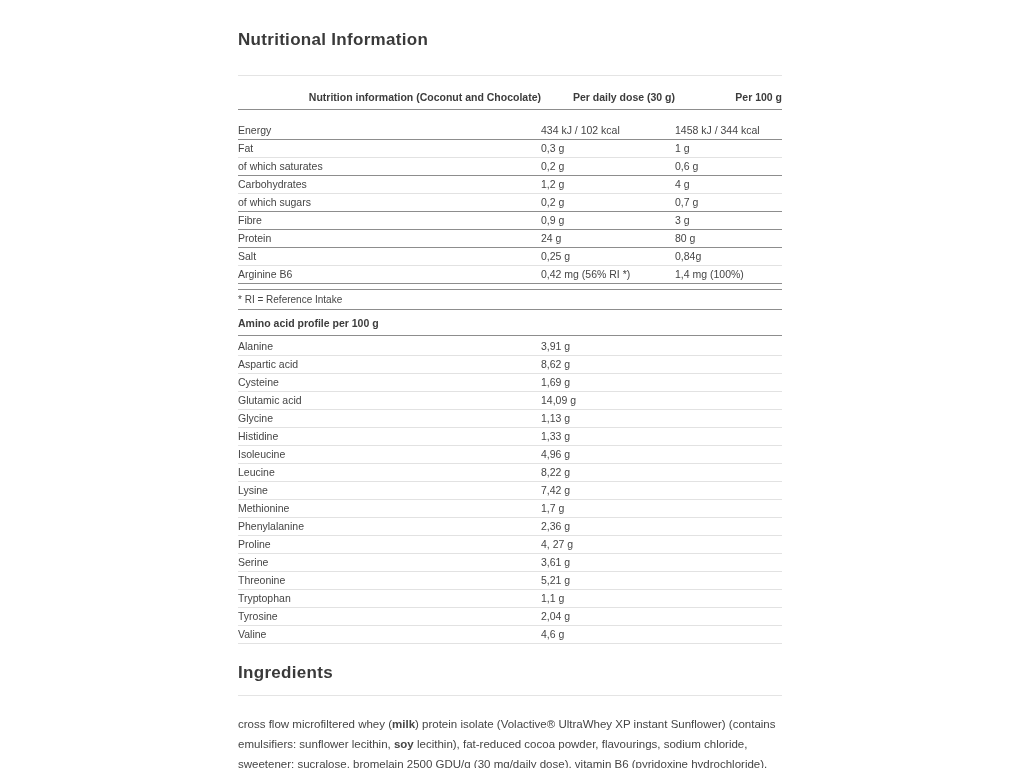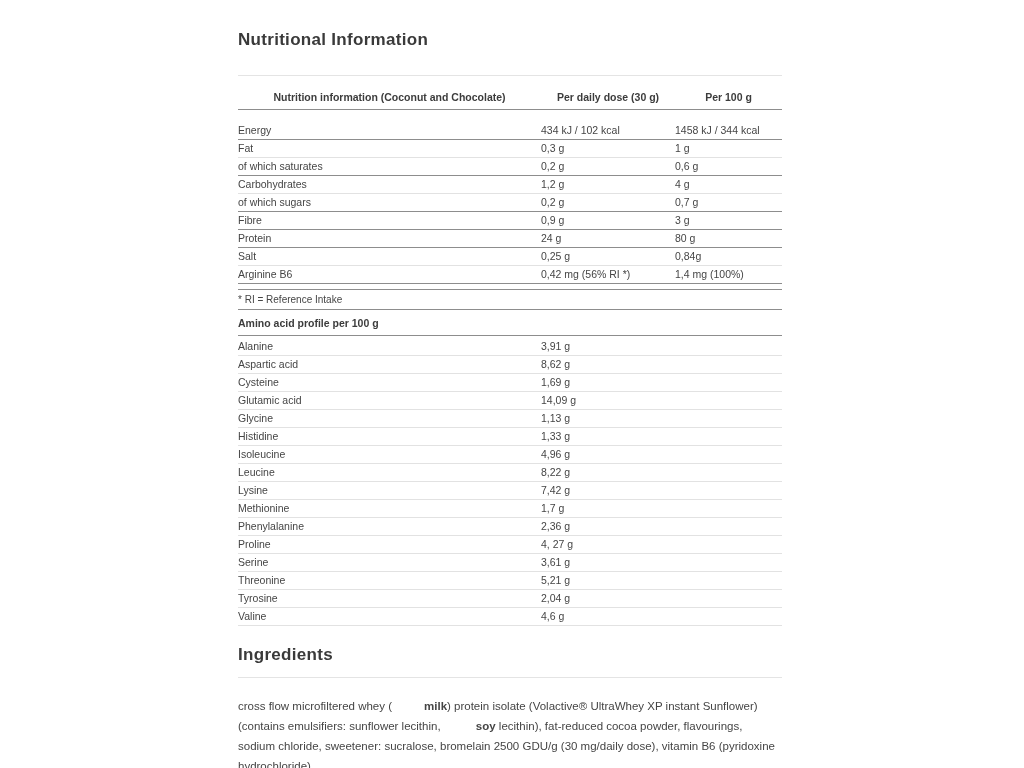--- a/index.html
+++ b/index.html
@@ -31,21 +31,21 @@
   table {
     width: 100%;
     border-collapse: collapse;
     table-layout: fixed;
   }
   col.c1 { width: 303px; }
   col.c2 { width: 134px; }
   col.c3 { width: 107px; }
   thead tr { border-bottom: 1px solid #8d8d8d; }
   thead th {
-    text-align: center;
+    text-align: right;
     font-size: 10.5px;
     font-weight: 700;
     color: #3c3c3c;
     padding: 15px 0 6px 0;
   }
   tbody tr { border-bottom: 1px solid #e2e2e2; }
   tbody tr.group-end { border-bottom: 1px solid #8d8d8d; }
   tbody td {
     font-size: 10.5px;
     line-height: 13px;
@@ -77,21 +77,21 @@
     letter-spacing: 0.3px;
     margin-top: 19px;
     margin-bottom: 12px;
   }
   .ingredients-text {
     margin-top: 18px;
     font-size: 11.5px;
     line-height: 20px;
     color: #454545;
   }
-  .ingredients-text b { font-weight: 700; margin-left: 32px; }
+  .ingredients-text b { font-weight: 700; }
 </style>
 </head>
 <body>
 
 <div class="content">
 
   <div class="section-title">Nutritional Information</div>
   <div class="rule-light"></div>
 
   <table>
@@ -217,20 +217,24 @@
         </tr>
         <tr>
           <td>Serine</td>
           <td colspan="2">3,61 g</td>
         </tr>
         <tr>
           <td>Threonine</td>
           <td colspan="2">5,21 g</td>
         </tr>
         <tr>
+          <td>Tryptophan</td>
+          <td colspan="2">1,1 g</td>
+        </tr>
+        <tr>
           <td>Tyrosine</td>
           <td colspan="2">2,04 g</td>
         </tr>
         <tr>
           <td>Valine</td>
           <td colspan="2">4,6 g</td>
         </tr>
       </tbody>
   </table>
 

